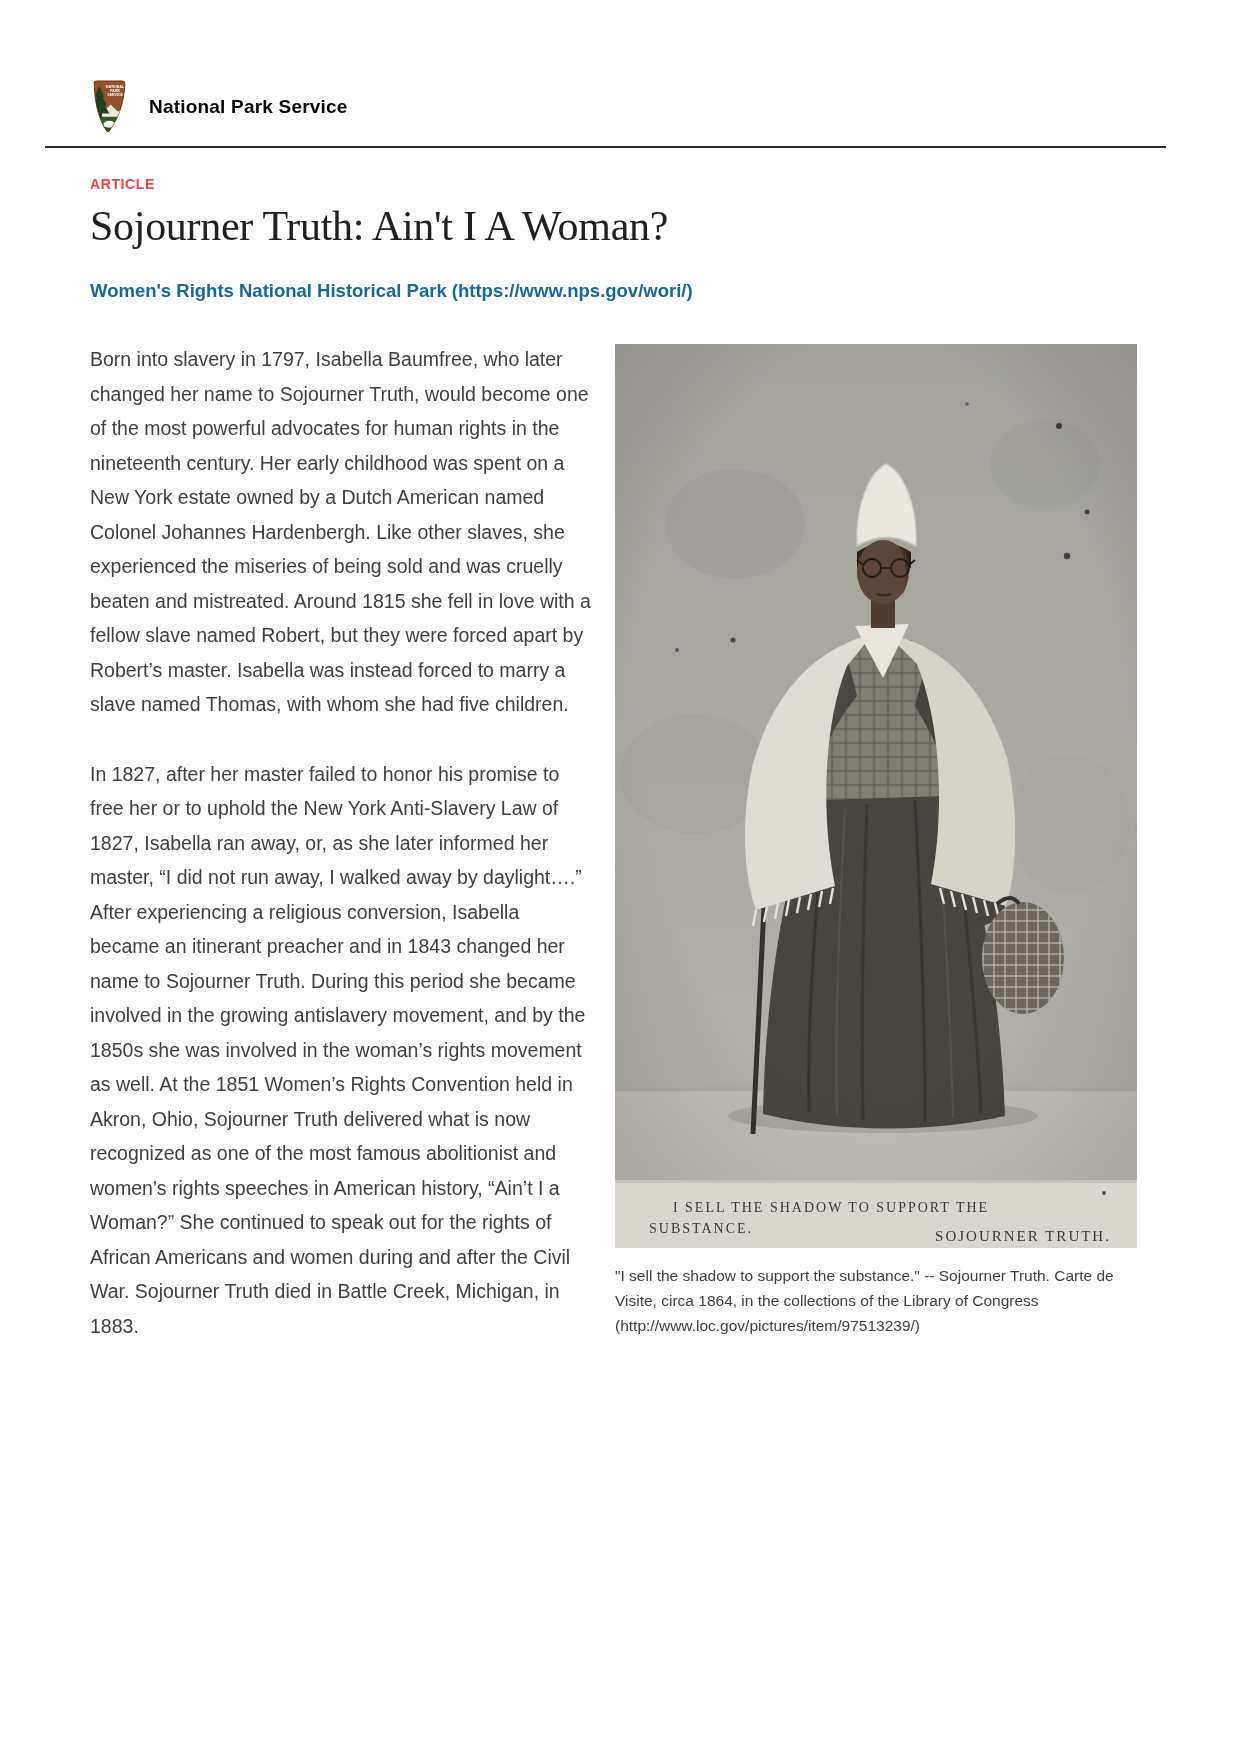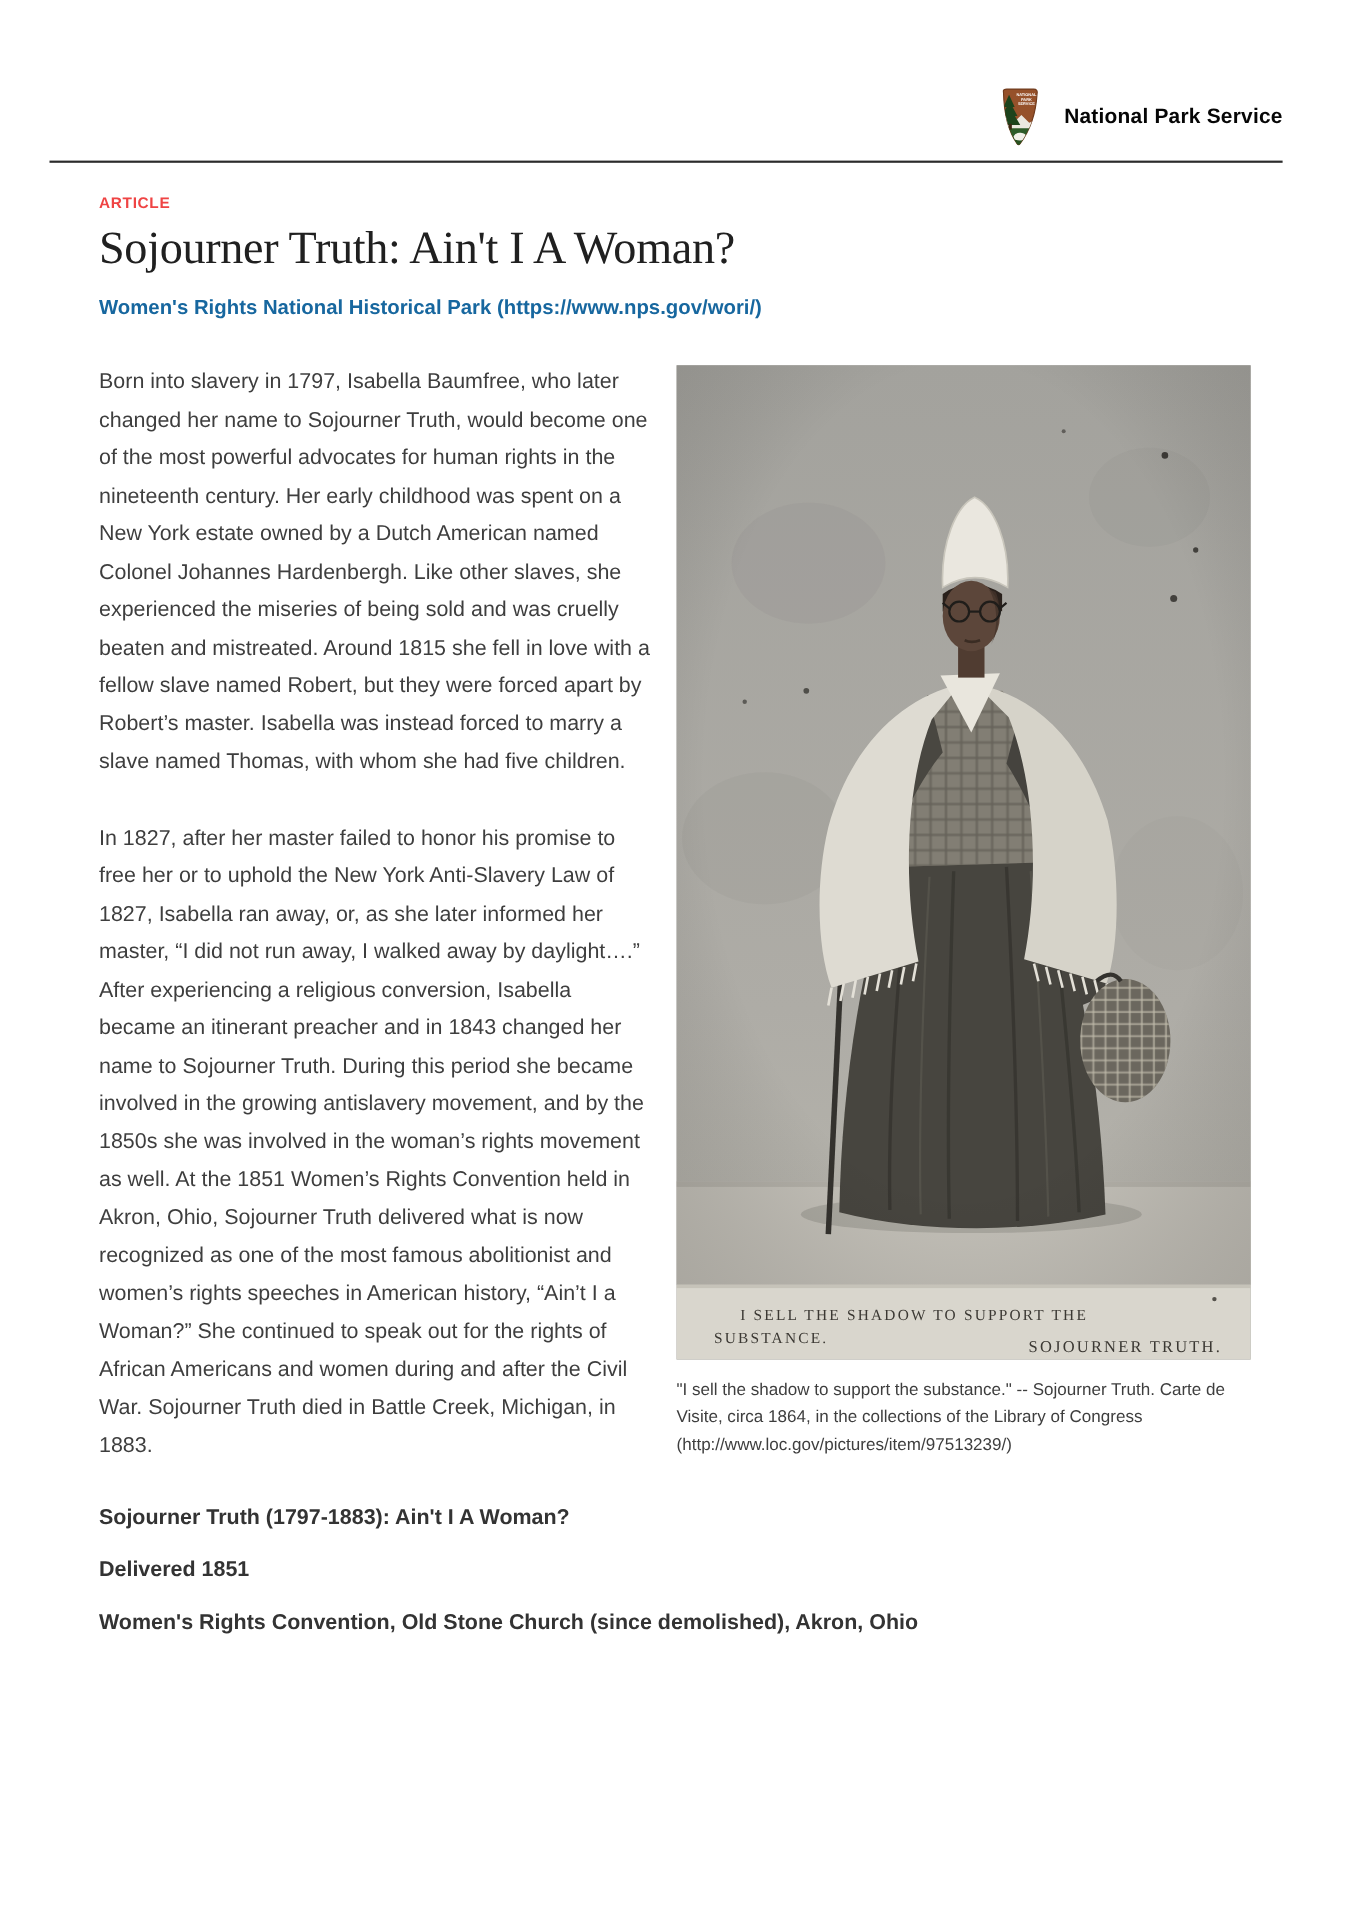--- a/index.html
+++ b/index.html
@@ -3,28 +3,28 @@
 <meta charset="utf-8">
 <style>
   html,body{margin:0;padding:0;}
   body{
     width:1242px;height:1755px;overflow:hidden;background:#ffffff;
     font-family:"Liberation Sans", sans-serif;
     -webkit-font-smoothing:antialiased;
   }
   .page{width:1121px;margin:0;padding-left:45px;}
   
-  .header{margin-top:80px;padding-left:45px;display:flex;align-items:center;gap:22px;justify-content:flex-end;}
+  .header{margin-top:80px;padding-left:45px;display:flex;align-items:center;gap:22px;}
   .logo{width:37px;height:54px;display:block;flex:0 0 auto;}
   .brand{font-size:19px;font-weight:bold;color:#060606;letter-spacing:.2px;}
   .rule{border:none;border-top:2px solid #2b2b2b;margin:12px 0 0 0;width:1121px;}
   
   .content{margin-left:45px;width:1065px;}
   .kicker{margin-top:28px;font-size:14px;font-weight:bold;letter-spacing:.6px;color:#ef4444;}
-  .title{margin:10px 0 4px 0;font-family:"Liberation Serif", serif;font-weight:400;
+  .title{margin:10px 0 16px 0;font-family:"Liberation Serif", serif;font-weight:400;
          font-size:42px;color:#202020;letter-spacing:-.3px;}
   .park-link{display:inline-block;margin-top:14px;font-size:18.5px;font-weight:bold;
              color:#17679f;text-decoration:none;text-align:right;}
   
   .body-copy{margin-top:40px;color:#3e3e3e;}
   .body-copy p{font-size:19.5px;line-height:34.5px;margin:0 0 35px 0;}
   figure.photo-fig{float:right;width:540px;margin:2px 0 14px 21px;padding:0;}
   .photo{display:block;width:522px;height:904px;background:#aaa8a3;}
   figcaption{margin-top:15px;font-size:15.5px;line-height:25px;color:#3e3e3e;}
   
@@ -171,20 +171,15 @@
           <text x="216" y="868" text-anchor="middle" font-family="Liberation Serif, serif" font-size="14" letter-spacing="2" fill="#3b3833">I SELL THE SHADOW TO SUPPORT THE</text>
           <text x="34" y="889" text-anchor="start" font-family="Liberation Serif, serif" font-size="14" letter-spacing="2" fill="#3b3833">SUBSTANCE.</text>
           <text x="408" y="897" text-anchor="middle" font-family="Liberation Serif, serif" font-size="15" letter-spacing="2" fill="#3b3833">SOJOURNER TRUTH.</text>
         </svg>
         <figcaption>"I sell the shadow to support the substance." -- Sojourner Truth. Carte de Visite, circa 1864, in the collections of the Library of Congress (http://www.loc.gov/pictures/item/97513239/)</figcaption>
       </figure>
 
       <p>Born into slavery in 1797, Isabella Baumfree, who later changed her name to Sojourner Truth, would become one of the most powerful advocates for human rights in the nineteenth century. Her early childhood was spent on a New York estate owned by a Dutch American named Colonel Johannes Hardenbergh. Like other slaves, she experienced the miseries of being sold and was cruelly beaten and mistreated. Around 1815 she fell in love with a fellow slave named Robert, but they were forced apart by Robert’s master. Isabella was instead forced to marry a slave named Thomas, with whom she had five children.</p>
       <p>In 1827, after her master failed to honor his promise to free her or to uphold the New York Anti-Slavery Law of 1827, Isabella ran away, or, as she later informed her master, “I did not run away, I walked away by daylight….” After experiencing a religious conversion, Isabella became an itinerant preacher and in 1843 changed her name to Sojourner Truth. During this period she became involved in the growing antislavery movement, and by the 1850s she was involved in the woman’s rights movement as well. At the 1851 Women’s Rights Convention held in Akron, Ohio, Sojourner Truth delivered what is now recognized as one of the most famous abolitionist and women’s rights speeches in American history, “Ain’t I a Woman?” She continued to speak out for the rights of African Americans and women during and after the Civil War. Sojourner Truth died in Battle Creek, Michigan, in 1883.</p>
 
-      <div class="closing">
-        <p>Sojourner Truth (1797-1883): Ain't I A Woman?</p>
-        <p>Delivered 1851</p>
-        <p>Women's Rights Convention, Old Stone Church (since demolished), Akron, Ohio</p>
-      </div>
     </div>
   </div>
 </div>
 
 </body></html>

